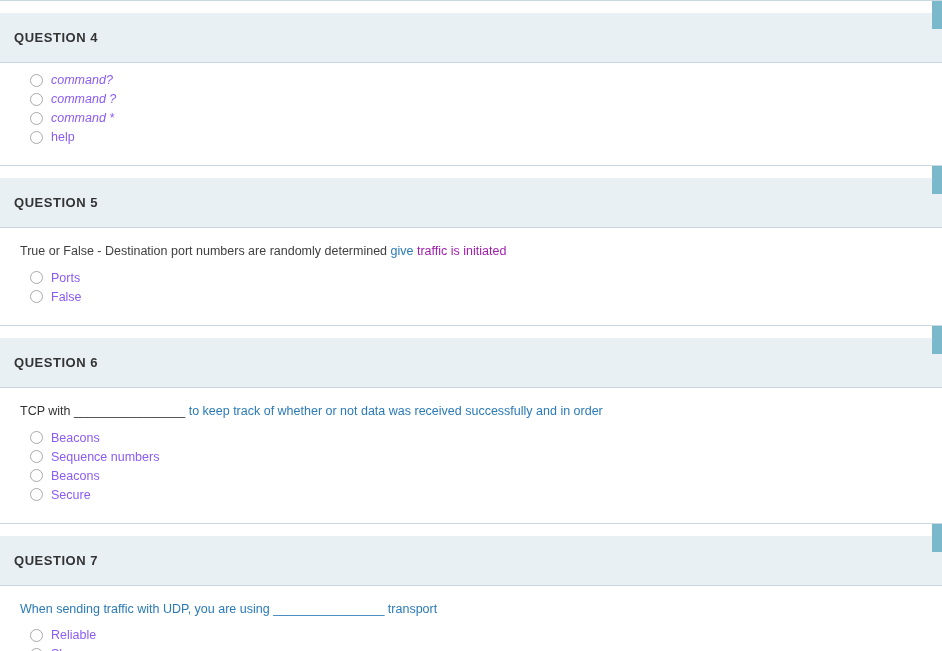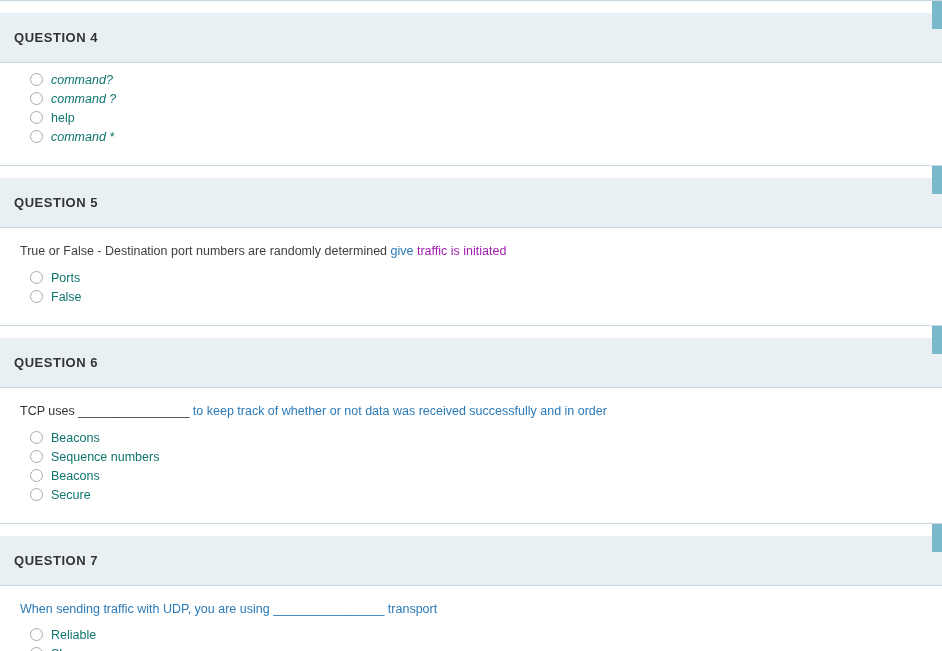--- a/index.html
+++ b/index.html
@@ -47,23 +47,24 @@
       font-size: 12.5px;
       color: #333;
       line-height: 1.5;
     }
     .options-list {
       padding: 0 30px;
       list-style: none;
     }
     .options-list li {
       display: flex;
+      align-items: center;
       margin-bottom: 5px;
       font-size: 12.5px;
-      color: #0f766e;
+      color: #8b5cf6;
     }
     .radio-circle {
       width: 13px;
       height: 13px;
       border-radius: 50%;
       border: 1.5px solid #aaa;
       background: #fff;
       margin-right: 8px;
       flex-shrink: 0;
       display: inline-block;
@@ -87,25 +88,25 @@
         <li>
           <span class="radio-circle"></span>
           <span class="option-label italic-cmd" style="font-style: italic;">command?</span>
         </li>
         <li>
           <span class="radio-circle"></span>
           <span class="option-label italic-cmd" style="font-style: italic;">command ?</span>
         </li>
         <li>
           <span class="radio-circle"></span>
-          <span class="option-label">help</span>
+          <span class="option-label italic-cmd" style="font-style: italic;">command *</span>
         </li>
         <li>
           <span class="radio-circle"></span>
-          <span class="option-label italic-cmd" style="font-style: italic;">command *</span>
+          <span class="option-label">help</span>
         </li>
       </ul>
     </div>
     <div class="question-block">
       <div class="question-header-flag"></div>
       <div class="question-header">
         <span>QUESTION 5</span>
       </div>
       <div class="question-text"><span style="color: #404040;">True or False - Destination port numbers are randomly determined </span><span style="color: rgb(42, 122, 184);">give</span><span style="color: #a21caf;"> traffic is initiated</span></div>
       <ul class="options-list">
@@ -117,21 +118,21 @@
           <span class="radio-circle"></span>
           <span class="option-label">False</span>
         </li>
       </ul>
     </div>
     <div class="question-block">
       <div class="question-header-flag"></div>
       <div class="question-header">
         <span>QUESTION 6</span>
       </div>
-      <div class="question-text"><span>TCP uses ________________ </span><span style="color: rgb(42, 122, 184);">to keep track of whether or not data was received successfully and in order</span></div>
+      <div class="question-text"><span>TCP with ________________ </span><span style="color: rgb(42, 122, 184);">to keep track of whether or not data was received successfully and in order</span></div>
       <ul class="options-list">
         <li>
           <span class="radio-circle"></span>
           <span class="option-label">Beacons</span>
         </li>
         <li>
           <span class="radio-circle"></span>
           <span class="option-label">Sequence numbers</span>
         </li>
         <li>

